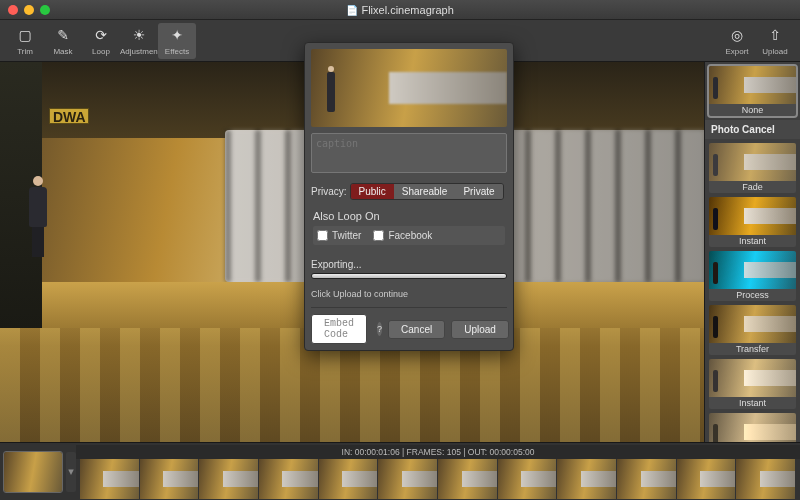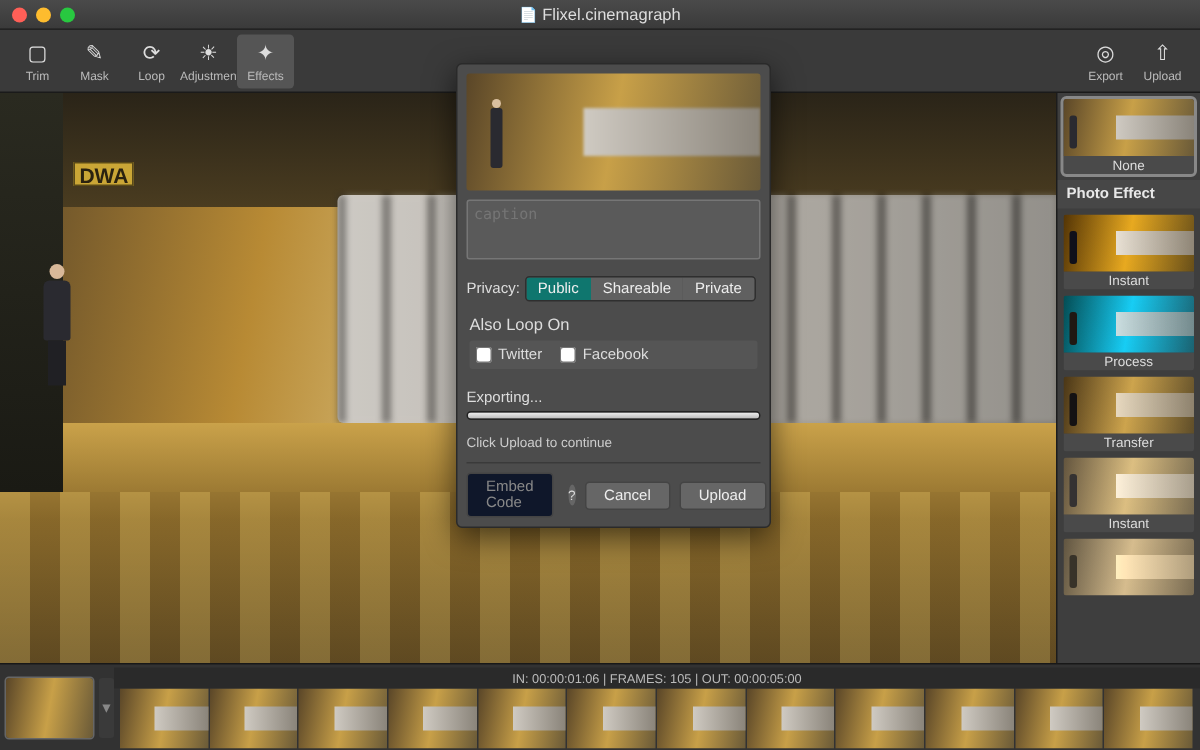--- a/index.html
+++ b/index.html
@@ -83,33 +83,33 @@
     background:linear-gradient(100deg,#5a4628,#c8a048 50%,#6a5a38);position:relative;}
   .dialog .preview .mini-train{position:absolute;left:40%;right:0;top:30%;height:40%;
     background:linear-gradient(90deg,#cfcac2,#8a847a);filter:blur(1px);}
   .dialog .preview .mini-person{position:absolute;left:8%;top:30%;width:8px;height:40px;background:#2a2a30;border-radius:2px;}
   .dialog .preview .mini-person::before{content:"";display:block;width:6px;height:6px;border-radius:50%;background:#dac0a0;margin:-6px auto 0;}
   .caption{width:100%;height:40px;background:#5a5a5a;border:1px solid #767676;color:#aaa;
     font-size:10px;padding:4px;resize:none;border-radius:2px;}
   .row{display:flex;align-items:center;gap:3px;margin-top:8px;font-size:10px;}
   .seg{display:flex;border-radius:3px;overflow:hidden;border:1px solid #2f2f2f;}
   .seg div{padding:2px 8px;background:#606060;cursor:pointer;font-size:10px;color:#eee;}
-  .seg div.sel{background:#0f766e;}
+  .seg div.sel{background:#7f1d1d;}
   .share-row{margin-top:6px;padding:4px 2px;}
   .share-opts{display:flex;gap:12px;margin-top:4px;background:#555;padding:4px;border-radius:2px;}
   .chk{display:flex;align-items:center;gap:4px;font-size:10px;}
   .chk input{width:11px;height:11px;}
   .progress{margin-top:10px;}
   .progress .lbl{font-size:10px;margin-bottom:3px;}
   .bar{height:6px;background:#333;border-radius:3px;border:1px solid #222;overflow:hidden;}
   .bar .fill{height:100%;background:linear-gradient(#eee,#bbb);width:100%;}
   .hint{font-size:9px;margin:10px 0 8px;color:#ccc;}
   .dlg-btns{display:flex;gap:6px;align-items:center;border-top:1px solid #3a3a3a;padding-top:6px;margin-top:2px;}
   .btn{padding:3px 12px;border-radius:3px;background:#666;color:#eee;font-size:10px;cursor:pointer;border:1px solid #444;}
-  .btn.disabled{background:#0f172a;color:#888;cursor:default;}
+  .btn.disabled{background:#ffffff;color:#888;cursor:default;font-family:Liberation Mono, monospace;}
   .help{width:14px;height:14px;border-radius:50%;background:#666;color:#ddd;text-align:center;line-height:14px;font-size:9px;margin-right:auto;margin-left:4px;}
 
   .sidebar{width:96px;background:#3e3e3e;border-left:1px solid #1c1c1c;overflow-y:auto;}
   .sidebar::-webkit-scrollbar{width:8px;} .sidebar::-webkit-scrollbar-thumb{background:#555;border-radius:4px;}
   .thumb{margin:4px;cursor:pointer;border-radius:2px;overflow:hidden;position:relative;}
   .thumb.sel{outline:2px solid #888;}
   .thumb .img{height:38px;background:linear-gradient(100deg,#5a4628,#c8a048 50%,#6a5a38);position:relative;}
   .thumb .img::after{content:"";position:absolute;left:40%;right:0;top:30%;height:40%;
     background:linear-gradient(90deg,#cfcac2,#8a847a);filter:blur(.5px);}
   .thumb .tl{position:absolute;left:5%;top:30%;width:5px;height:22px;background:#2a2a30;border-radius:2px;}
@@ -174,22 +174,28 @@
       </div>
   </div>
 
   <div class="sidebar">
     <div class="thumb sel">
       <div class="img">
           <div class="tl"></div>
         </div>
       <div class="cap">None</div>
     </div>
-    <div class="section-h">Photo Effect</div>
+    <div class="section-h">Photo Cancel</div>
     <div id="fx-list">
+        <div class="thumb fade">
+          <div class="img">
+            <div class="tl"></div>
+          </div>
+          <div class="cap">Fade</div>
+        </div>
         <div class="thumb chrome">
           <div class="img">
             <div class="tl"></div>
           </div>
           <div class="cap">Instant</div>
         </div>
         <div class="thumb process">
           <div class="img">
             <div class="tl"></div>
           </div>

